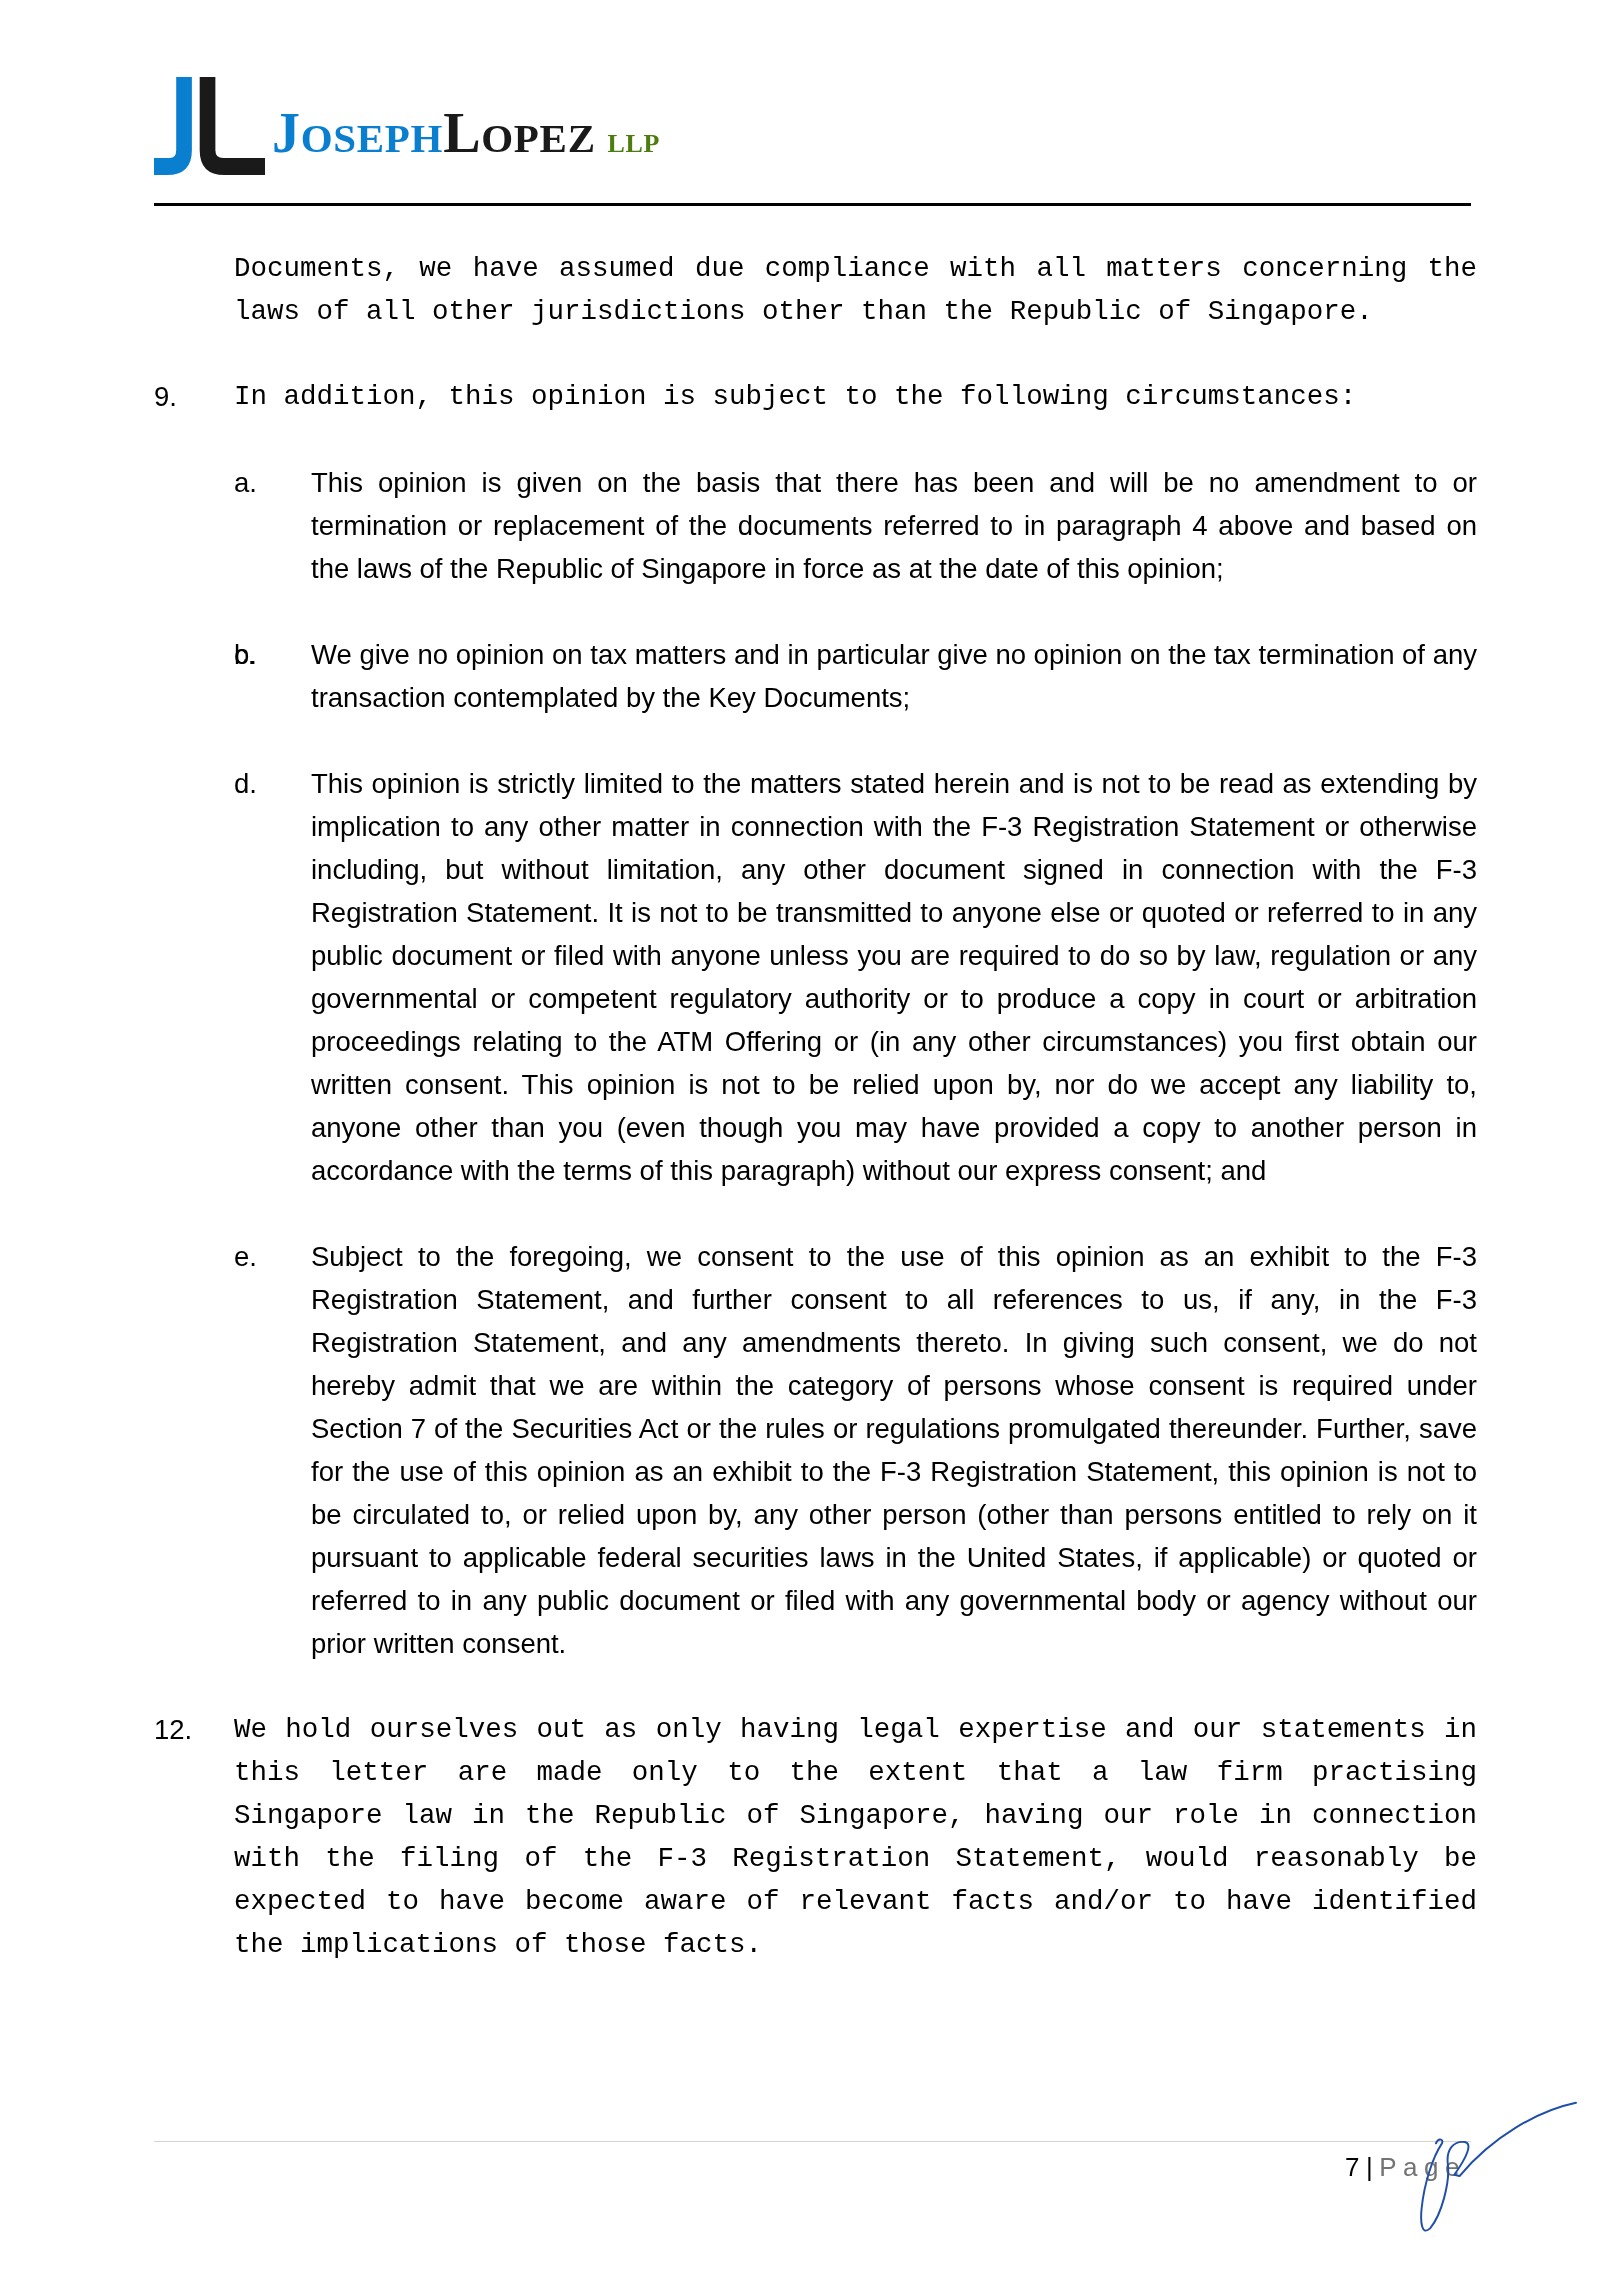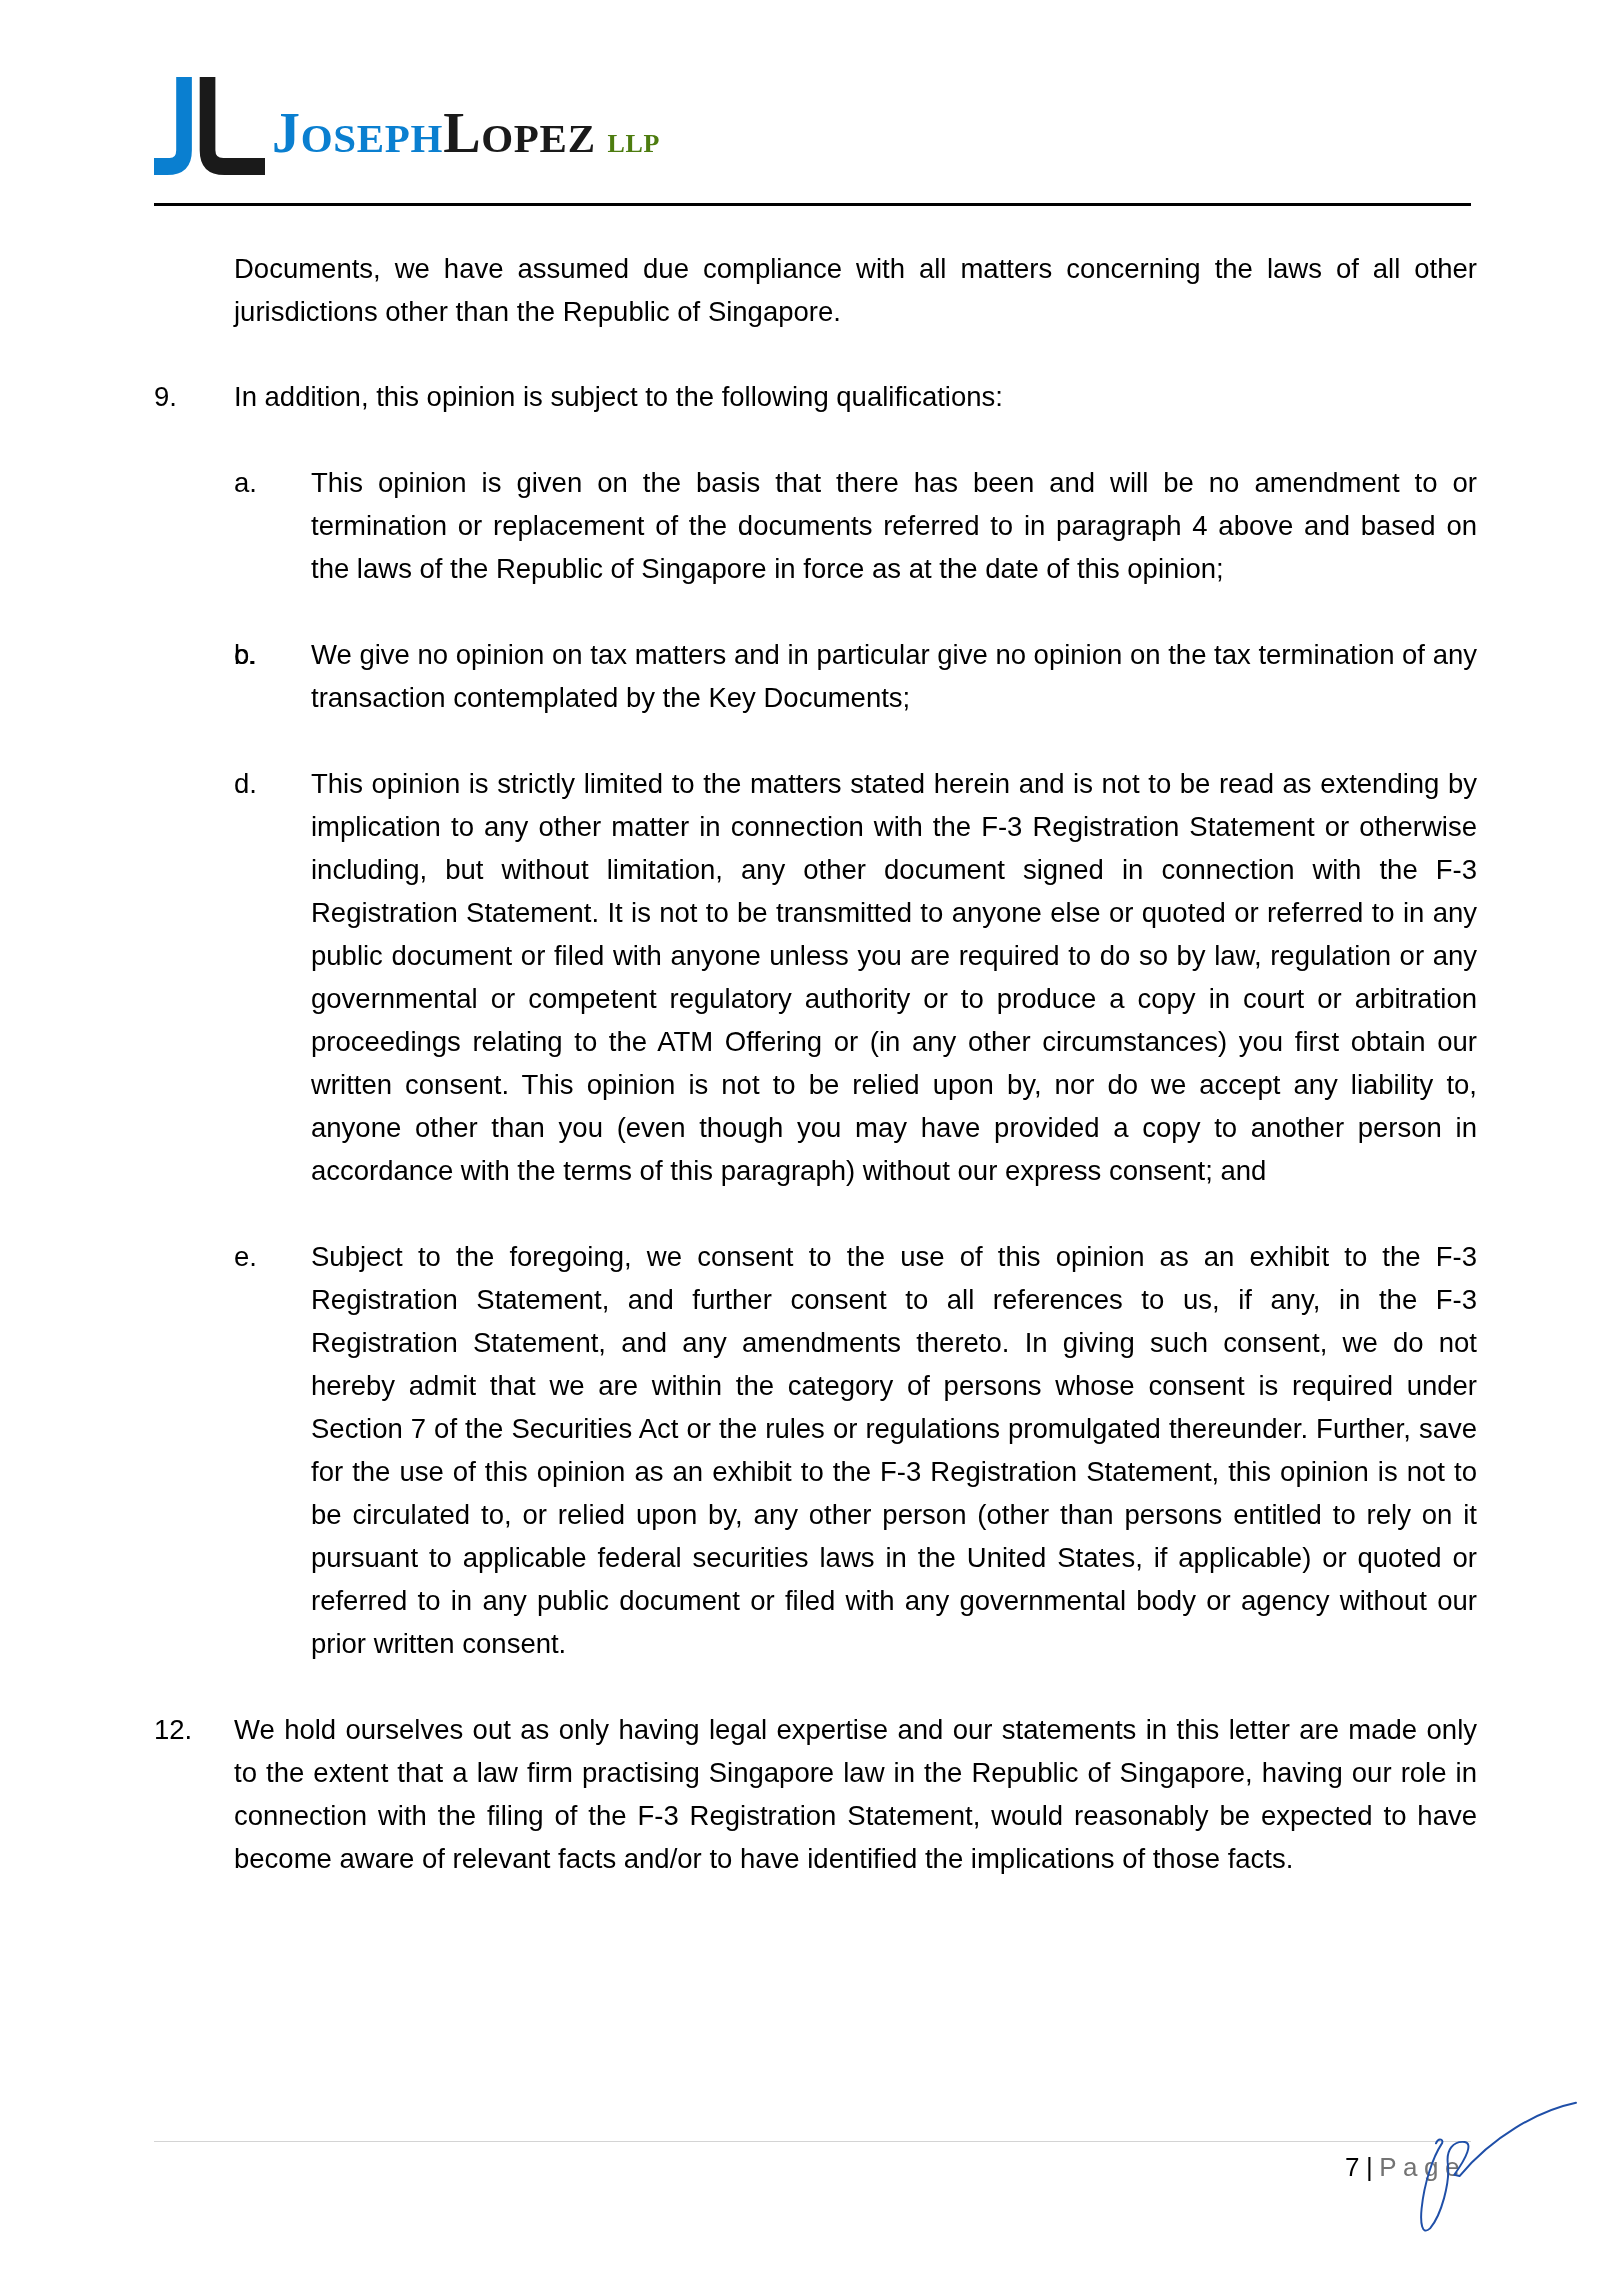--- a/index.html
+++ b/index.html
@@ -22,21 +22,21 @@
     .logo-text .llp { color: #4d7c0f; font-size: 26px; margin-left: 11.8px; }
     .header-rule {
       position: absolute; left: 154px; top: 203px; width: 1317px; height: 2.6px; background: #000;
     }
     .content {
       position: absolute; left: 154px; top: 247px; width: 1323px;
       font-size: 27.5px; line-height: 43px; text-align: justify;
     }
     .para { position: relative; padding-left: 80px; margin: 0 0 43px 0; }
     .para .num { position: absolute; left: 0; top: 0; }
-    .para .text { display: block; }
+    .para .text { display: block; font-family: Liberation Mono, monospace; }
     .para.cont { margin-bottom: 42px; }
     .sub { position: relative; padding-left: 157px; margin: 0 0 43px 0; }
     .sub .num { position: absolute; left: 80px; top: 0; }
     .footer-rule {
       position: absolute; left: 154px; top: 2141px; width: 1317px; height: 1.3px; background: #d4d4d4;
     }
     .footer {
       position: absolute; right: 157px; top: 2152px; font-size: 26px; white-space: nowrap;
     }
     .footer .pg { color: #000; }
@@ -60,21 +60,21 @@
 </div>
 <div class="header-rule"></div>
 
 <div class="content">
   <div class="para cont">
     <span class="text">Documents, we have assumed due compliance with all matters concerning the laws of all other jurisdictions other than the Republic of Singapore.</span>
   </div>
 
   <div class="para">
     <span class="num">9.</span>
-    <span class="text">In addition, this opinion is subject to the following qualifications:</span>
+    <span class="text">In addition, this opinion is subject to the following circumstances:</span>
   </div>
 
   <div class="sub">
     <span class="num">a.</span>
     <span class="text">This opinion is given on the basis that there has been and will be no amendment to or termination or replacement of the documents referred to in paragraph 4 above and based on the laws of the Republic of Singapore in force as at the date of this opinion;</span>
   </div>
   <div class="sub">
     <span class="num">b.</span>
   </div>
   <div class="sub">

